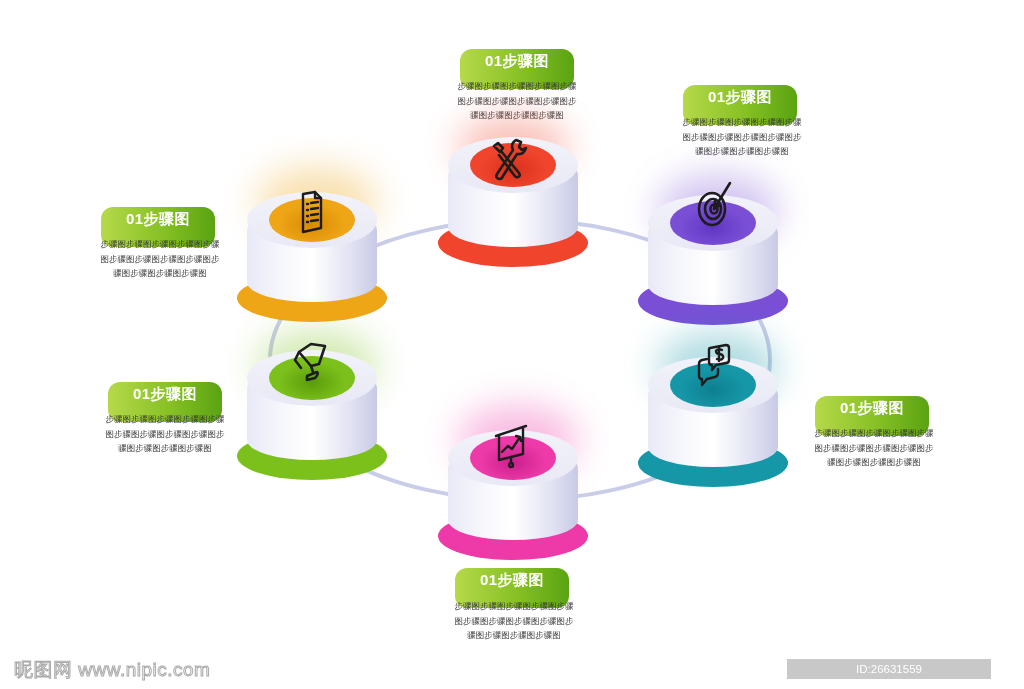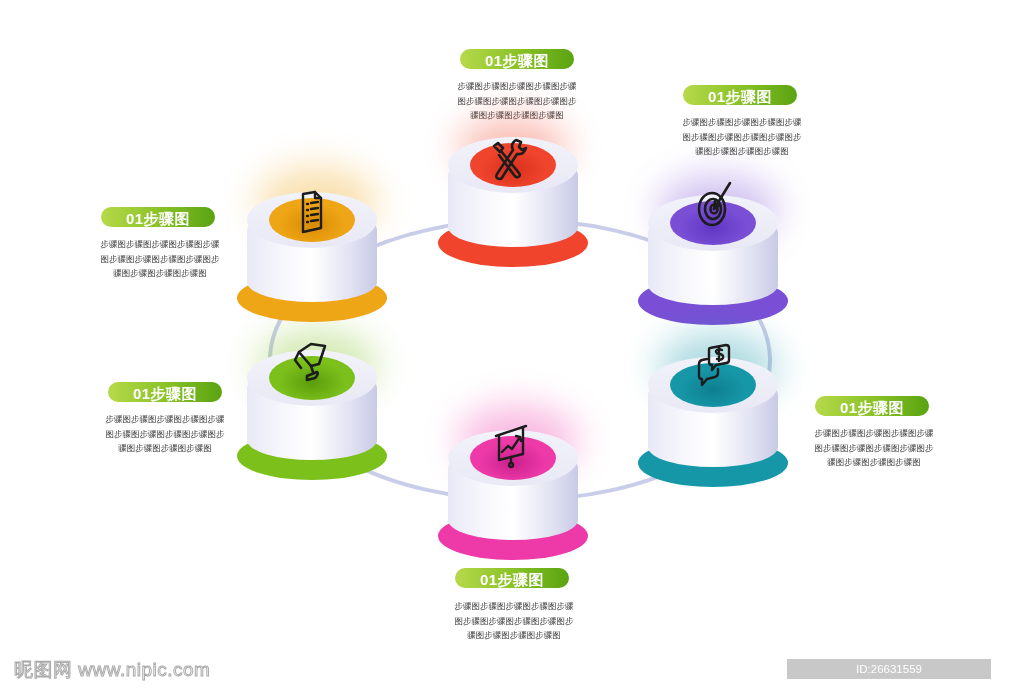--- a/index.html
+++ b/index.html
@@ -1,20 +1,20 @@
 <!DOCTYPE html>
 <html><head>
 <meta charset="utf-8">
 <style>
   html, body { margin:0; padding:0; }
   body { width:1024px; height:689px; background:#ffffff; position:relative; overflow:hidden;
          font-family:"DejaVu Sans", sans-serif; }
   .ring-svg { position:absolute; left:0; top:0; width:1024px; height:689px; }
   .step { position:absolute; }
-  .pill { position:absolute; height:20px; border-radius:12px;
+  .pill { position:absolute; height:40px; border-radius:12px;
           background:linear-gradient(90deg,#b6d94a 0%,#86c024 55%,#5aa312 100%);
           color:#fff; font-weight:bold; font-size:15px; line-height:24px; text-align:center;
           font-family:"Liberation Sans", sans-serif; letter-spacing:0.5px; }
   .desc { position:absolute; width:134px; font-size:8.5px; line-height:14.5px; color:#333;
           text-align:center; font-family:"DejaVu Sans", sans-serif; font-weight:normal; }
   .desc div { white-space:nowrap; overflow:hidden; }
   .cyl { position:absolute; width:150px; height:130px; }
   .glow { position:absolute; border-radius:50%; filter:blur(18px); opacity:0.35; }
   .base { position:absolute; left:0; top:82px; width:150px; height:48px; border-radius:50%; }
   .body { position:absolute; left:10px; top:18px; width:130px; height:92px;

